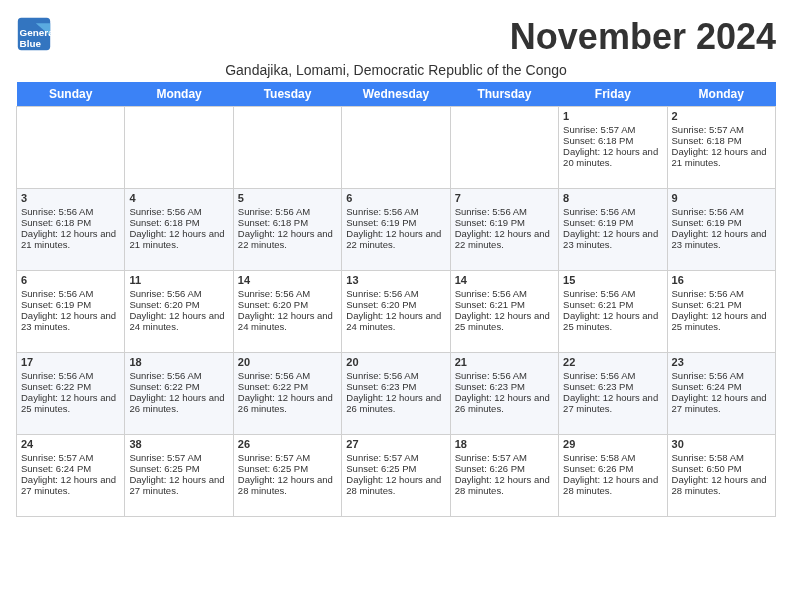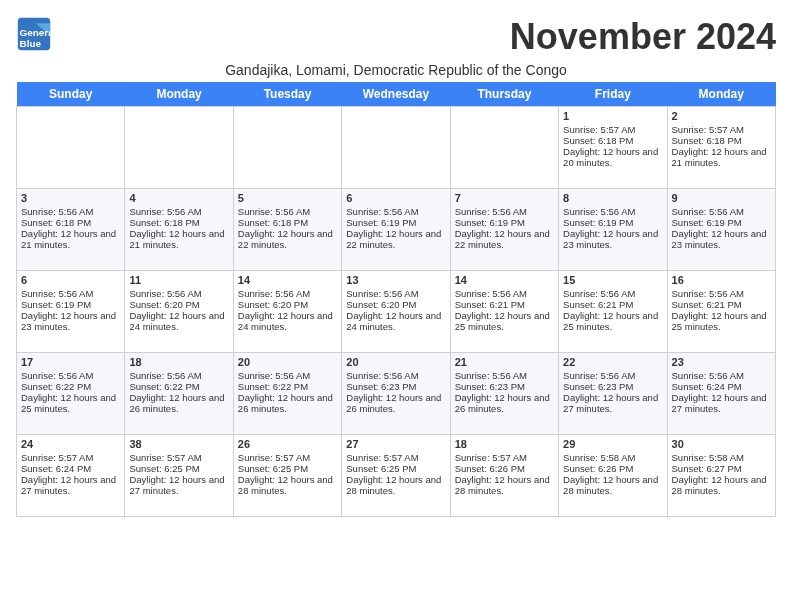--- a/index.html
+++ b/index.html
@@ -293,18 +293,18 @@
         </td>
         <td>
           <span class="day-num">29</span>
           <div>Sunrise: 5:58 AM</div>
           <div>Sunset: 6:26 PM</div>
           <div>Daylight: 12 hours and 28 minutes.</div>
         </td>
         <td>
           <span class="day-num">30</span>
           <div>Sunrise: 5:58 AM</div>
-          <div>Sunset: 6:27 PM</div>
+          <div>Sunset: 6:50 PM</div>
           <div>Daylight: 12 hours and 28 minutes.</div>
         </td>
       </tr>
     </tbody>
 </table>
 
 </body></html>

